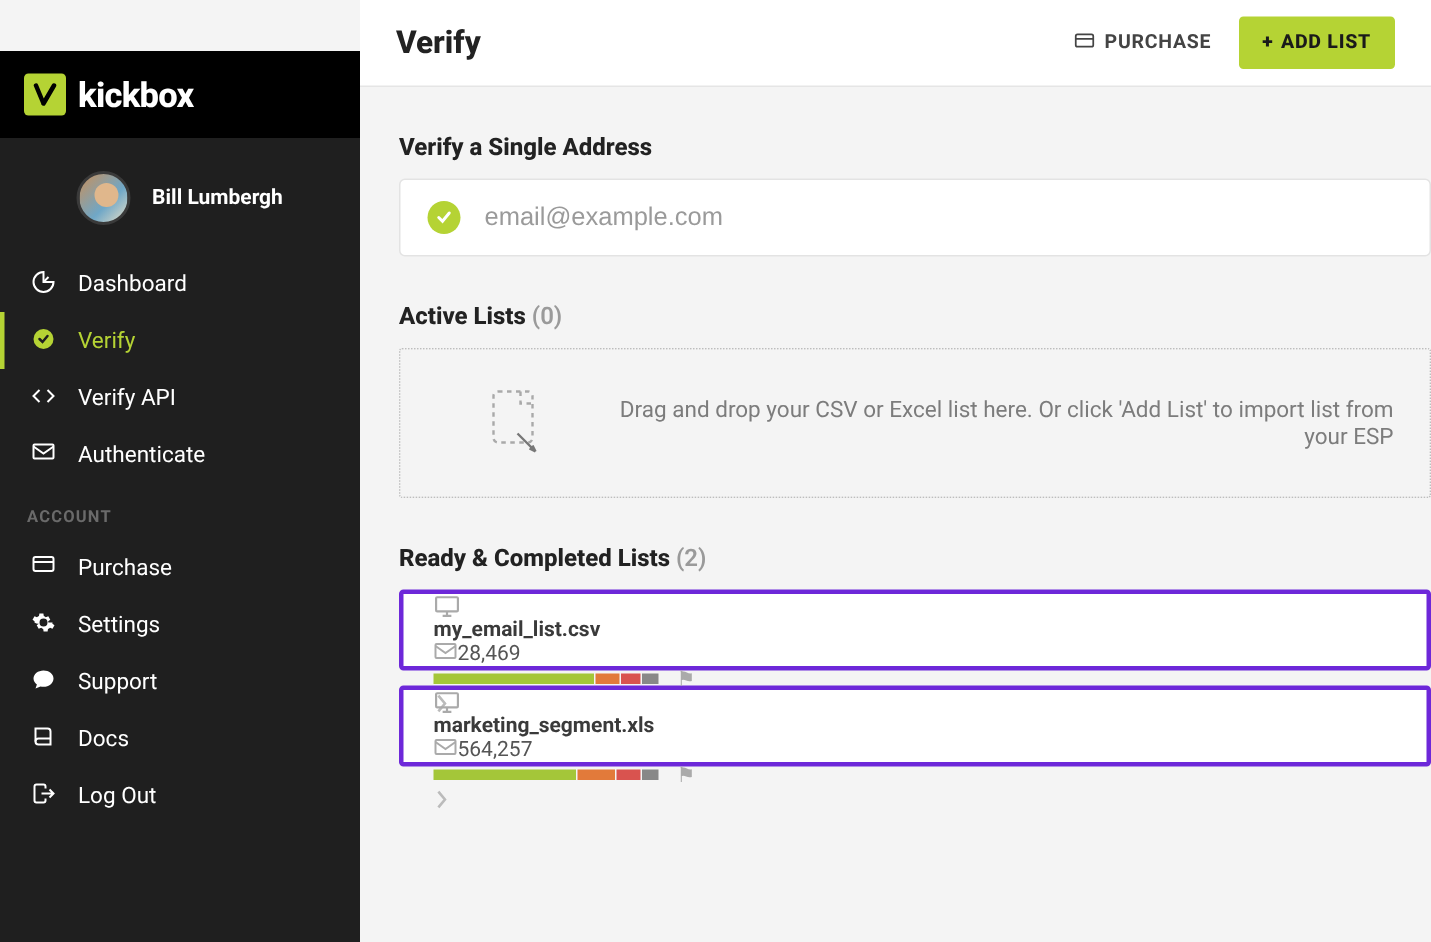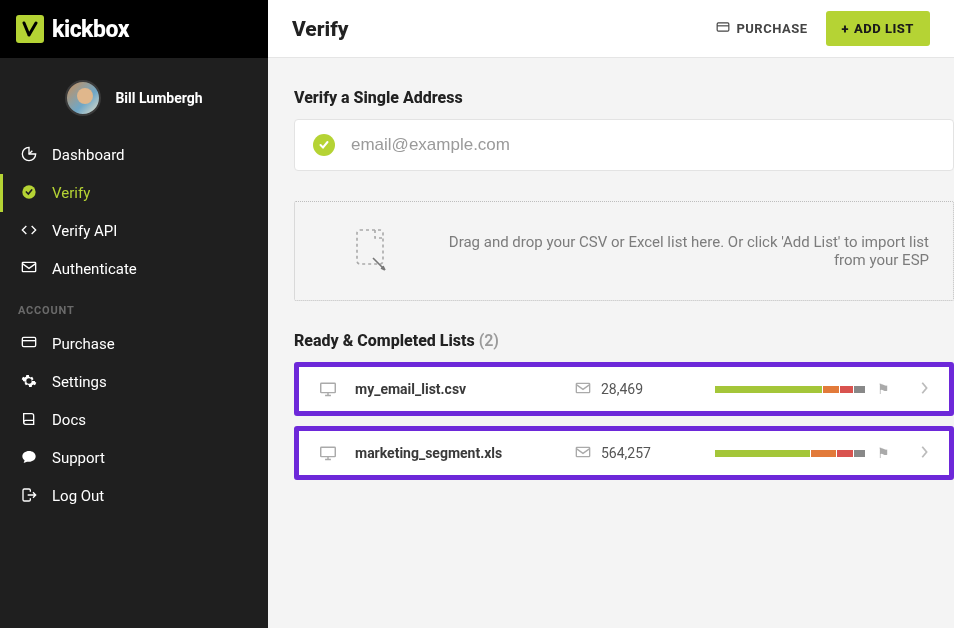--- a/index.html
+++ b/index.html
@@ -7,26 +7,27 @@
     font-family: -apple-system, BlinkMacSystemFont, "Segoe UI", Roboto, "Helvetica Neue", Arial, sans-serif;
     width: 954px;
     height: 628px;
     overflow: hidden;
     display: flex;
     background: #f4f4f4;
     color: #333;
   }
   
   .sidebar {
-    width: 268px;
+    width: 240px;
     background: #1f1f1f;
     color: #fff;
     display: flex;
     flex-direction: column;
     flex-shrink: 0;
+    margin-top: 34px;
   }
   .logo-bar {
     height: 58px;
     background: #000;
     display: flex;
     align-items: center;
     padding: 0 16px;
   }
   .logo-sq {
     width: 28px;
@@ -216,32 +217,33 @@
     display:flex;
     align-items:center;
     justify-content:center;
   }
   .drop-text {
     color: #7c7c7c;
     font-size: 15px;
   }
   .list-row {
     background: #fff;
-    border: 5px solid #6d28d9;
+    border: 3px solid #6d28d9;
     border-radius: 3px;
     height: 54px;
     display: flex;
-    align-items: center;
+    align-items: flex-start;
     padding: 0 20px;
     margin-bottom: 10px;
     cursor: pointer;
+    flex-direction: column;
   }
   .cell-type { width: 36px; display:flex; color:#aaa; }
   .cell-name { width: 220px; font-weight:700; font-size:14px; color:#3a3a3a; }
-  .cell-count { width: 140px; display:flex; align-items:center; gap:10px; color:#555; font-size:14px; }
+  .cell-count { width: 140px; display:flex; align-items:center; color:#555; font-size:14px; }
   .cell-bar { flex:1; display:flex; align-items:center; gap:12px; padding-right:10px; }
   .bars { display:flex; height:7px; width:150px; gap:1px; }
   .bars span:nth-child(1){ background:#a4c639; flex:8; }
   .bars span:nth-child(2){ background:#e27a3a; flex:1.2; }
   .bars span:nth-child(3){ background:#d9534f; flex:1; }
   .bars span:nth-child(4){ background:#888; flex:0.8; }
   .b2 span:nth-child(1){ flex:7; }
   .b2 span:nth-child(2){ flex:1.8; }
   .b2 span:nth-child(3){ flex:1.2; }
   .b2 span:nth-child(4){ flex:0.8; }
@@ -318,34 +320,34 @@
   <div class="nav-item">
     <span class="nav-icon">
       <svg width="16" height="16" viewBox="0 0 24 24" fill="currentColor">
           <path d="M12 8a4 4 0 1 0 0 8 4 4 0 0 0 0-8zm9 4a7 7 0 0 1-.1 1.2l2.1 1.6-2 3.4-2.5-1a7 7 0 0 1-2 1.2l-.4 2.6h-4l-.4-2.6a7 7 0 0 1-2-1.2l-2.5 1-2-3.4 2.1-1.6A7 7 0 0 1 3 12a7 7 0 0 1 .1-1.2L1 9.2l2-3.4 2.5 1a7 7 0 0 1 2-1.2L7.9 3h4l.4 2.6a7 7 0 0 1 2 1.2l2.5-1 2 3.4-2.1 1.6c.1.4.1.8.1 1.2z"></path>
         </svg>
     </span>
     <span>Settings</span>
   </div>
   <div class="nav-item">
     <span class="nav-icon">
+      <svg width="16" height="16" viewBox="0 0 24 24" fill="currentColor">
+          <path d="M12 3C6.5 3 2 6.6 2 11c0 2.4 1.3 4.5 3.4 6L4 21l5-2c1 .2 2 .3 3 .3 5.5 0 10-3.6 10-8.3S17.5 3 12 3z"></path>
+        </svg>
+    </span>
+    <span>Support</span>
+  </div>
+  <div class="nav-item">
+    <span class="nav-icon">
       <svg width="16" height="16" viewBox="0 0 24 24" fill="none" stroke="currentColor" stroke-width="2">
           <path d="M4 4h12a3 3 0 0 1 3 3v13H7a3 3 0 0 1-3-3V4z"></path>
           <path d="M4 17a3 3 0 0 1 3-3h12"></path>
         </svg>
     </span>
     <span>Docs</span>
-  </div>
-  <div class="nav-item">
-    <span class="nav-icon">
-      <svg width="16" height="16" viewBox="0 0 24 24" fill="currentColor">
-          <path d="M12 3C6.5 3 2 6.6 2 11c0 2.4 1.3 4.5 3.4 6L4 21l5-2c1 .2 2 .3 3 .3 5.5 0 10-3.6 10-8.3S17.5 3 12 3z"></path>
-        </svg>
-    </span>
-    <span>Support</span>
   </div>
   <div class="nav-item">
     <span class="nav-icon">
       <svg width="16" height="16" viewBox="0 0 24 24" fill="none" stroke="currentColor" stroke-width="2">
           <path d="M14 7V5a2 2 0 0 0-2-2H5a2 2 0 0 0-2 2v14a2 2 0 0 0 2 2h7a2 2 0 0 0 2-2v-2"></path>
           <path d="M10 12h11M18 8l4 4-4 4"></path>
         </svg>
     </span>
     <span>Log Out</span>
   </div>
@@ -375,20 +377,24 @@
     <div class="sect-title">Verify a Single Address</div>
     <div class="single-input">
       <span class="check-circle">
         <svg width="12" height="12" viewBox="0 0 24 24" fill="none" stroke="#fff" stroke-width="4" stroke-linecap="round">
             <path d="M5 12l5 5 9-11"></path>
           </svg>
       </span>
       <input type="text" placeholder="email@example.com" style="">
     </div>
 
+    <div class="sect-title">
+      <span>Active Lists</span>
+      <span class="count">(0)</span>
+    </div>
     <div class="drop-zone">
       <div class="file-illust">
         <svg width="40" height="46" viewBox="0 0 40 46" fill="none" stroke="#a9a9a9" stroke-width="1.6">
           <rect x="4" y="2" width="26" height="34" rx="3" stroke-dasharray="3 3"></rect>
           <path d="M22 2v8h8" stroke-dasharray="3 3"></path>
           <path d="M20 30 L32 42 M32 42 L28 40 M32 42 L30 38" stroke="#777" stroke-dasharray="0"></path>
         </svg>
       </div>
       <div class="drop-text">Drag and drop your CSV or Excel list here. Or click 'Add List' to import list from your ESP</div>
     </div>

